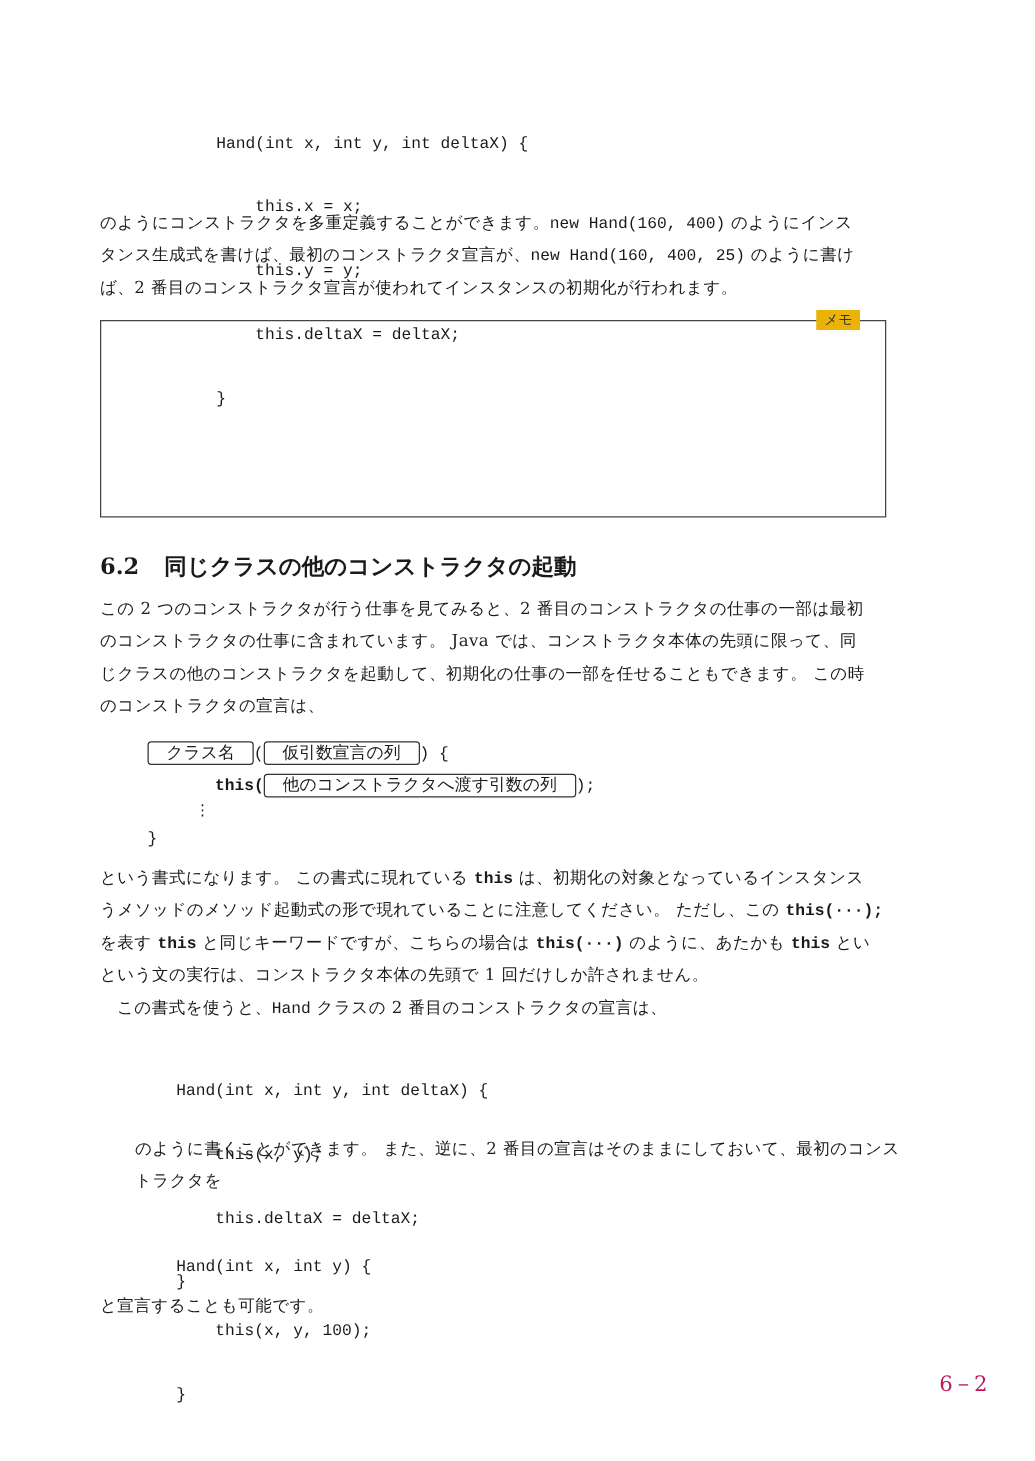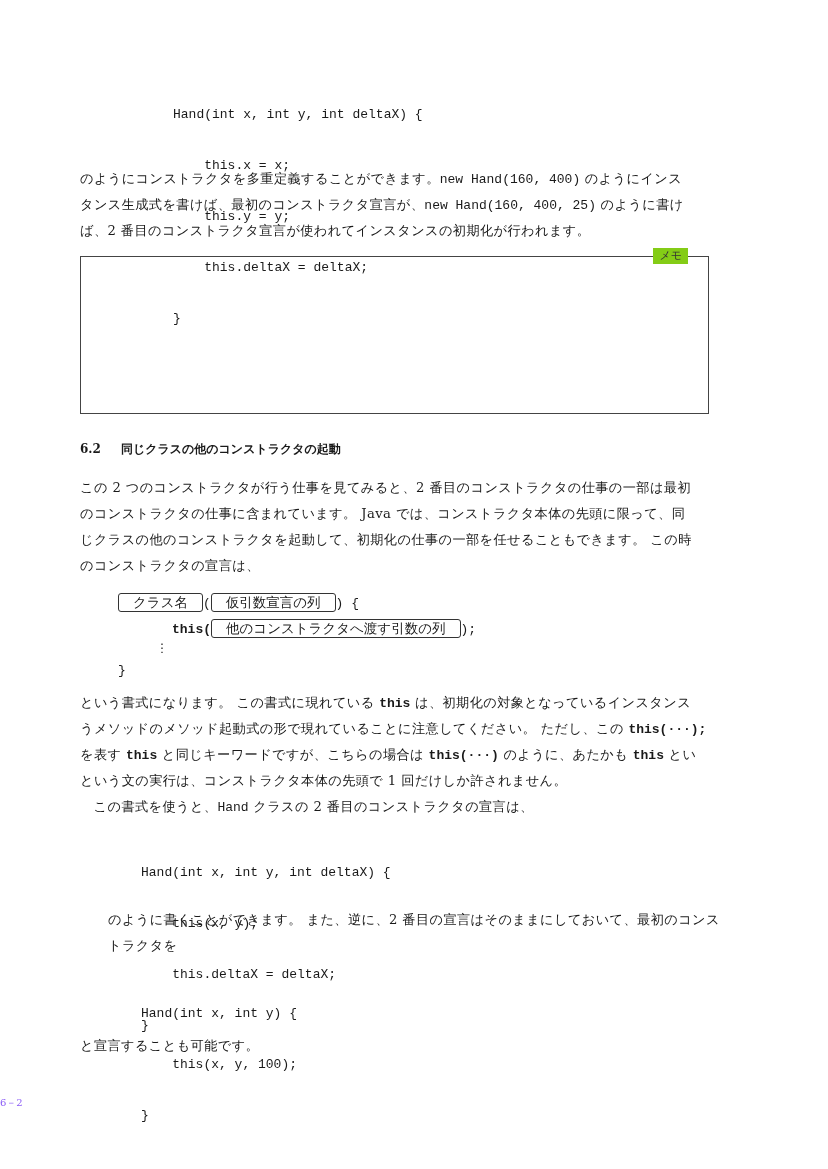--- a/index.html
+++ b/index.html
@@ -18,37 +18,37 @@
     font-size: 13.2px; line-height: 26px; color: #1a1a1a; letter-spacing: 0.4px;
   }
   .para .line { display: block; white-space: nowrap; height: 26px; }
   .tt { font-family: "Liberation Mono", "DejaVu Sans Mono", monospace; font-size: 13px; letter-spacing: 0; }
   .ttb { font-family: "Liberation Mono", "DejaVu Sans Mono", monospace; font-size: 13px; font-weight: bold; letter-spacing: 0; }
   .memo {
     position: absolute; left: 80px; top: 256px; width: 629px; height: 158px;
     border: 1.3px solid #444; box-sizing: border-box;
   }
   .memo-label {
-    position: absolute; right: 20px; top: -9px; background: #84cc16; padding: 0 6px;
+    position: absolute; right: 20px; top: -9px; background: #eab308; padding: 0 6px;
     font-family: "DejaVu Sans", sans-serif; font-size: 11px; color: #333; line-height: 16px; margin-left: 12px;
   }
   .section-title {
     position: absolute; left: 80px; top: 441px; font-family: "DejaVu Sans", sans-serif;
-    font-size: 12px; font-weight: bold; color: #1a1a1a; white-space: nowrap;
+    font-size: 18px; font-weight: bold; color: #1a1a1a; white-space: nowrap;
   }
   .section-title .num { font-family: "DejaVu Serif", serif; margin-right: 20px; }
   .syntax { position: absolute; left: 118px; top: 589px; font-size: 13.5px; line-height: 26px; }
   .syntax .row { position: absolute; white-space: nowrap; }
   .box {
     display: inline-block; border: 1px solid #333; border-radius: 3px; padding: 0 14px;
     line-height: 17px; font-family: "DejaVu Serif", serif; font-size: 13.5px;
   }
   .page-number {
-    position: absolute; left: 0; width: 790px; top: 1096px; text-align: left;
-    font-size: 10px; color: #8b5cf6;
+    position: absolute; left: 0; width: 790px; top: 1096px; text-align: right;
+    font-size: 17px; color: #be185d;
   }
 </style>
 </head>
 <body>
 
 <div class="page">
 
   <div class="abs code" style="left:173px; top:72px;">
     <div>Hand(int x, int y, int deltaX) {</div>
     <div>    this.x = x;</div>

